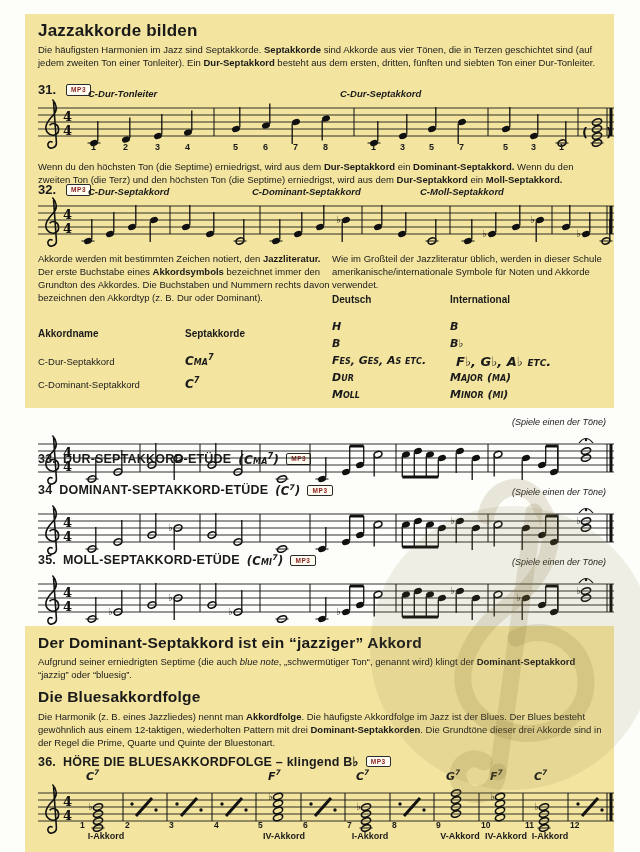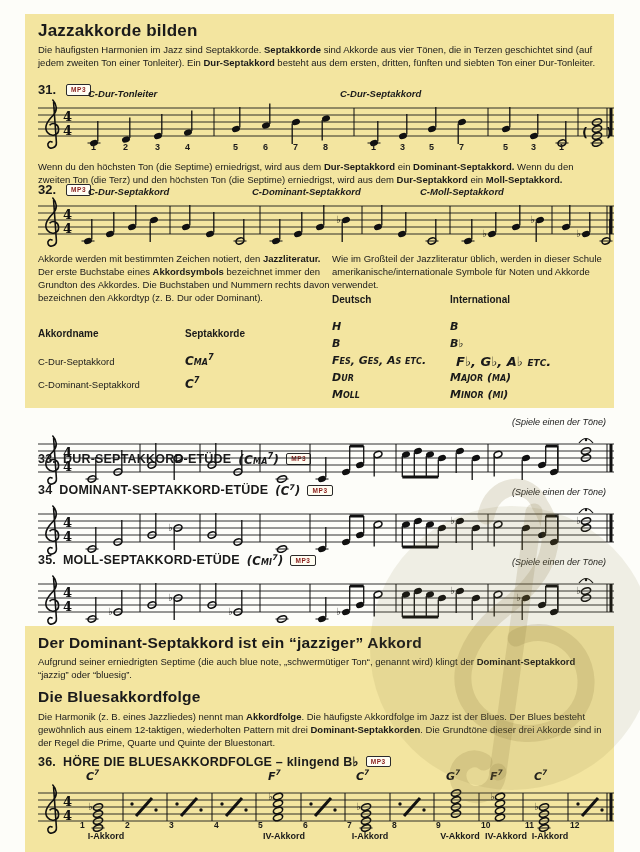--- a/index.html
+++ b/index.html
@@ -5,21 +5,21 @@
   html,body{margin:0;padding:0;background:#e9e9e9;}
   .page{position:relative;width:640px;height:852px;background:#fdfdf9;overflow:hidden;
         font-family:"Liberation Sans",sans-serif;color:#1a1a1a;}
   .ybox{position:absolute;background:#f3e5a0;}
   .abs{position:absolute;}
   h1,h2,h3{margin:0;padding:0;}
   .title{font-size:17px;font-weight:bold;letter-spacing:.2px;}
   .sechead{font-size:15px;font-weight:bold;letter-spacing:.2px;}
   .body{font-size:9.5px;line-height:13px;margin:0;}
   .b{font-weight:bold;}
-  .i{}
+  .i{font-style:italic;}
   .exnum{font-size:13px;font-weight:bold;}
   .exhead{font-size:12.5px;font-weight:bold;letter-spacing:.2px;display:flex;align-items:center;gap:7px;}
   .mp3{display:inline-block;border:1px solid #2a2a2a;border-radius:2px;background:#fffdf2;
        color:#8a1f1c;font-size:6.5px;font-weight:bold;letter-spacing:.6px;padding:1px 4px 0.5px;line-height:8px;vertical-align:2px;}
   .stafflabel{position:absolute;font-size:9.5px;font-weight:bold;font-style:italic;white-space:nowrap;}
   .numrow span{position:absolute;font-size:9px;font-weight:bold;}
   .hand{font-family:"DejaVu Sans",sans-serif;font-style:italic;font-weight:bold;font-variant:small-caps;}
   .hand .sup, .sup{font-size:68%;vertical-align:super;}
   .hint{font-size:9px;font-style:italic;white-space:nowrap;}
   .thead{font-size:10px;font-weight:bold;}

